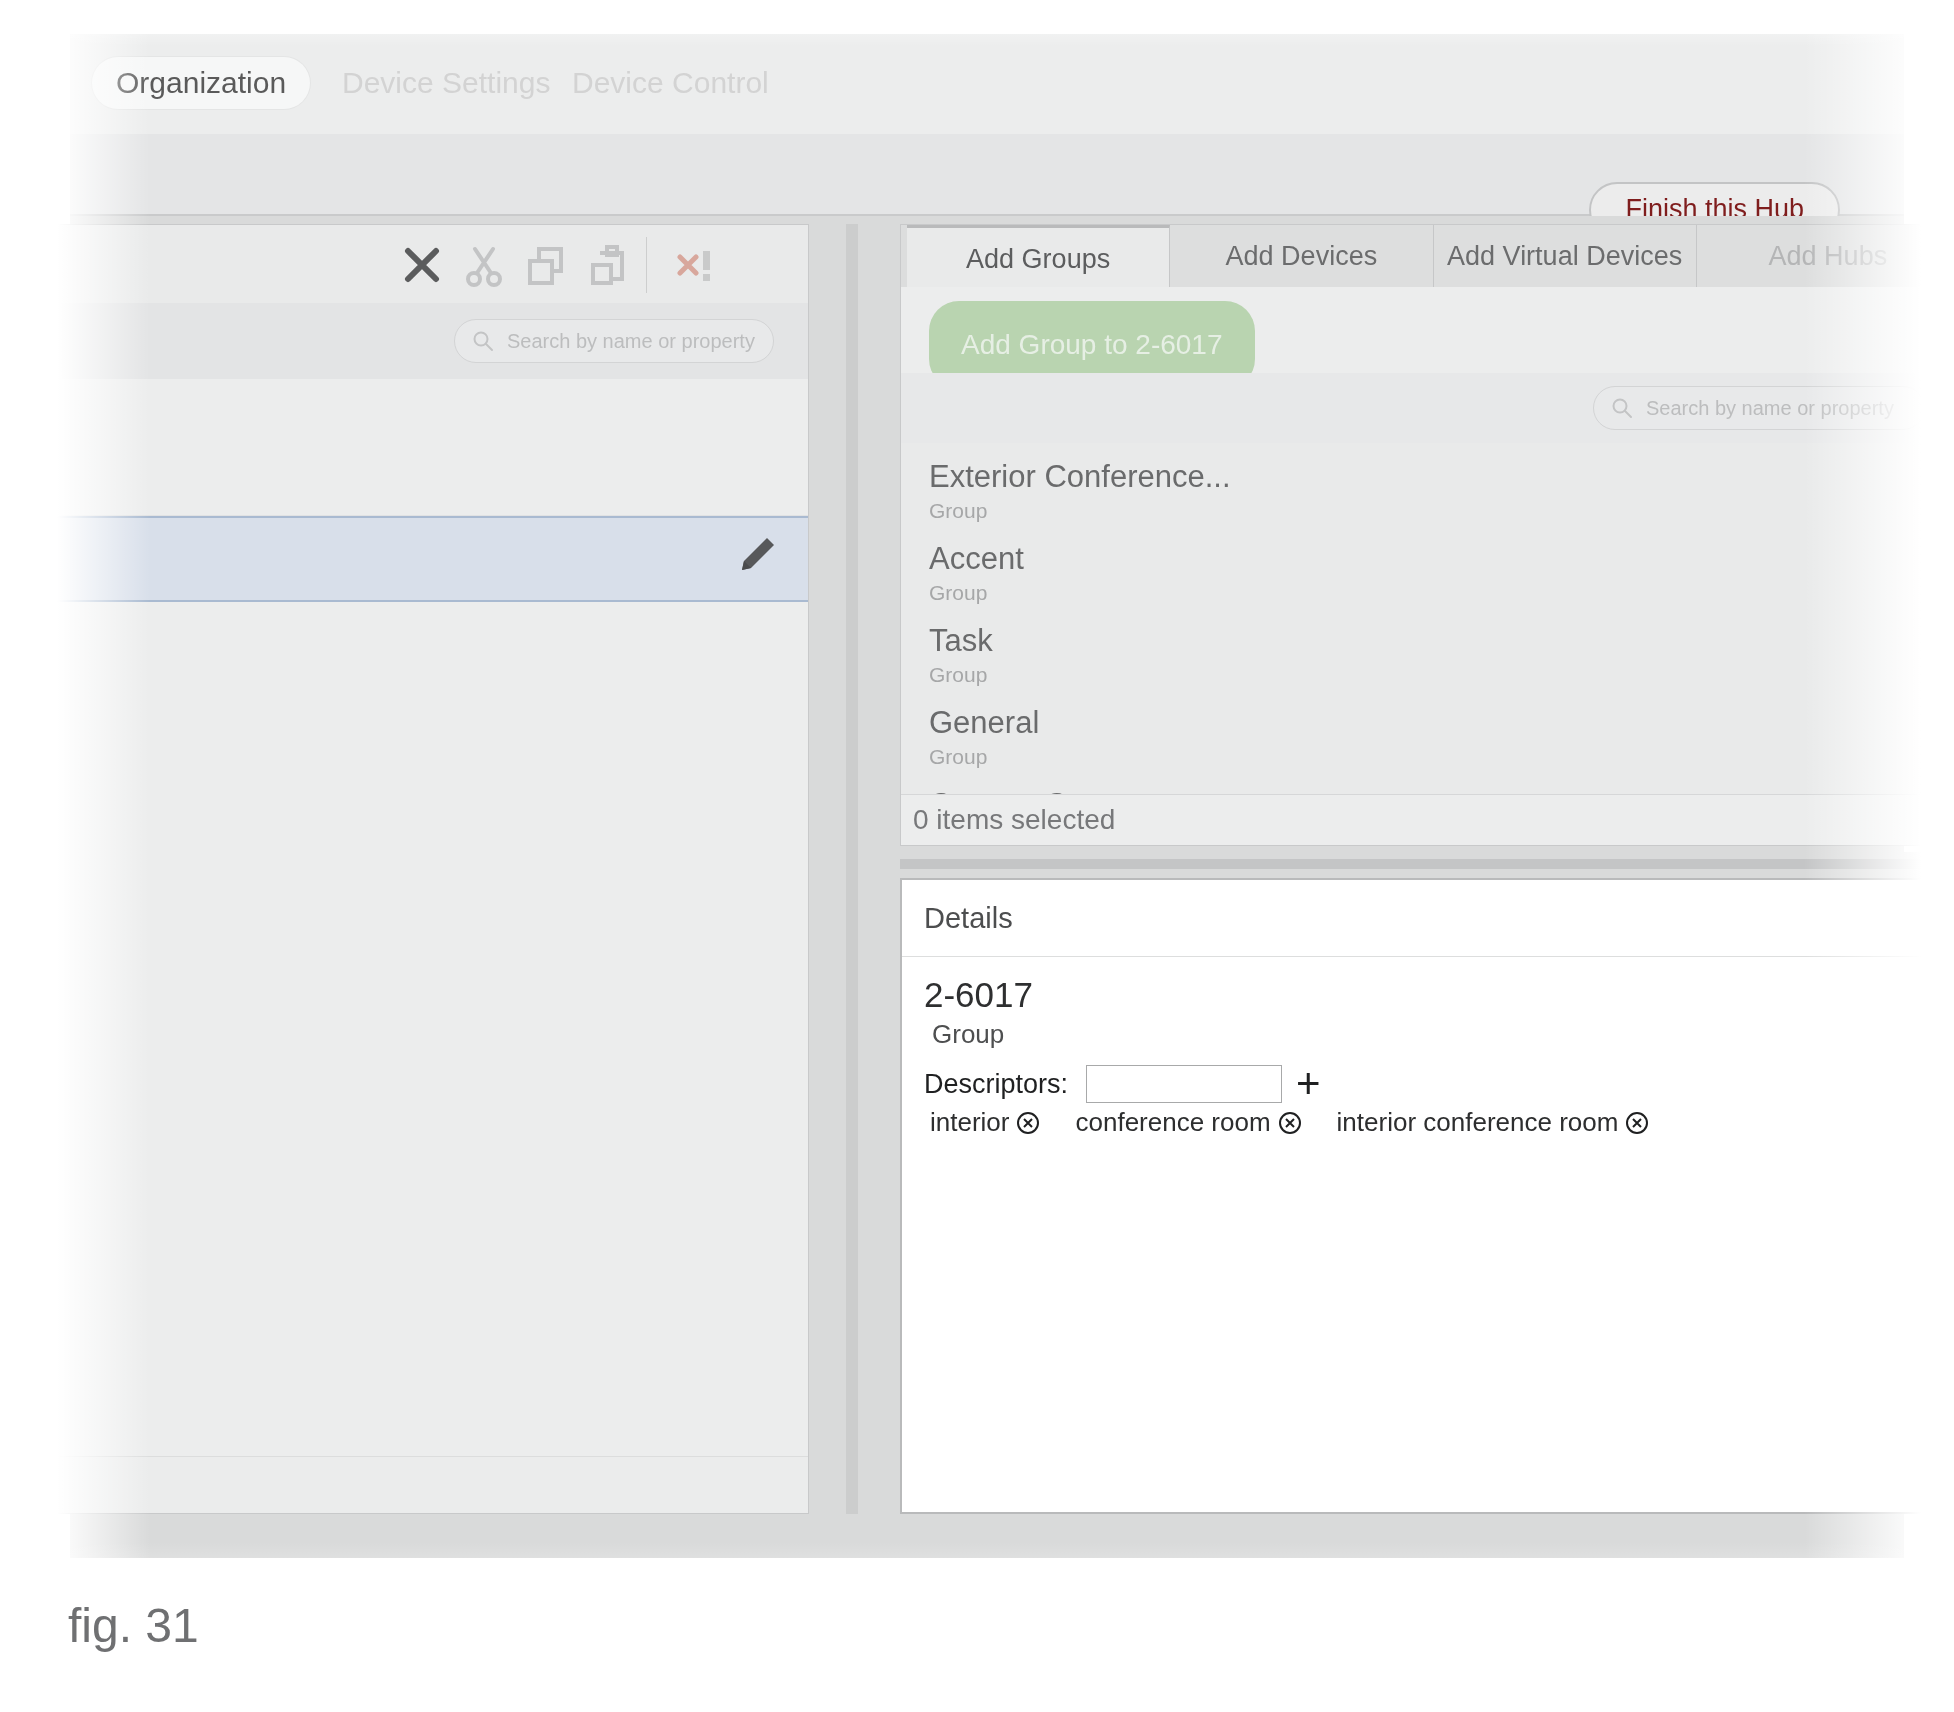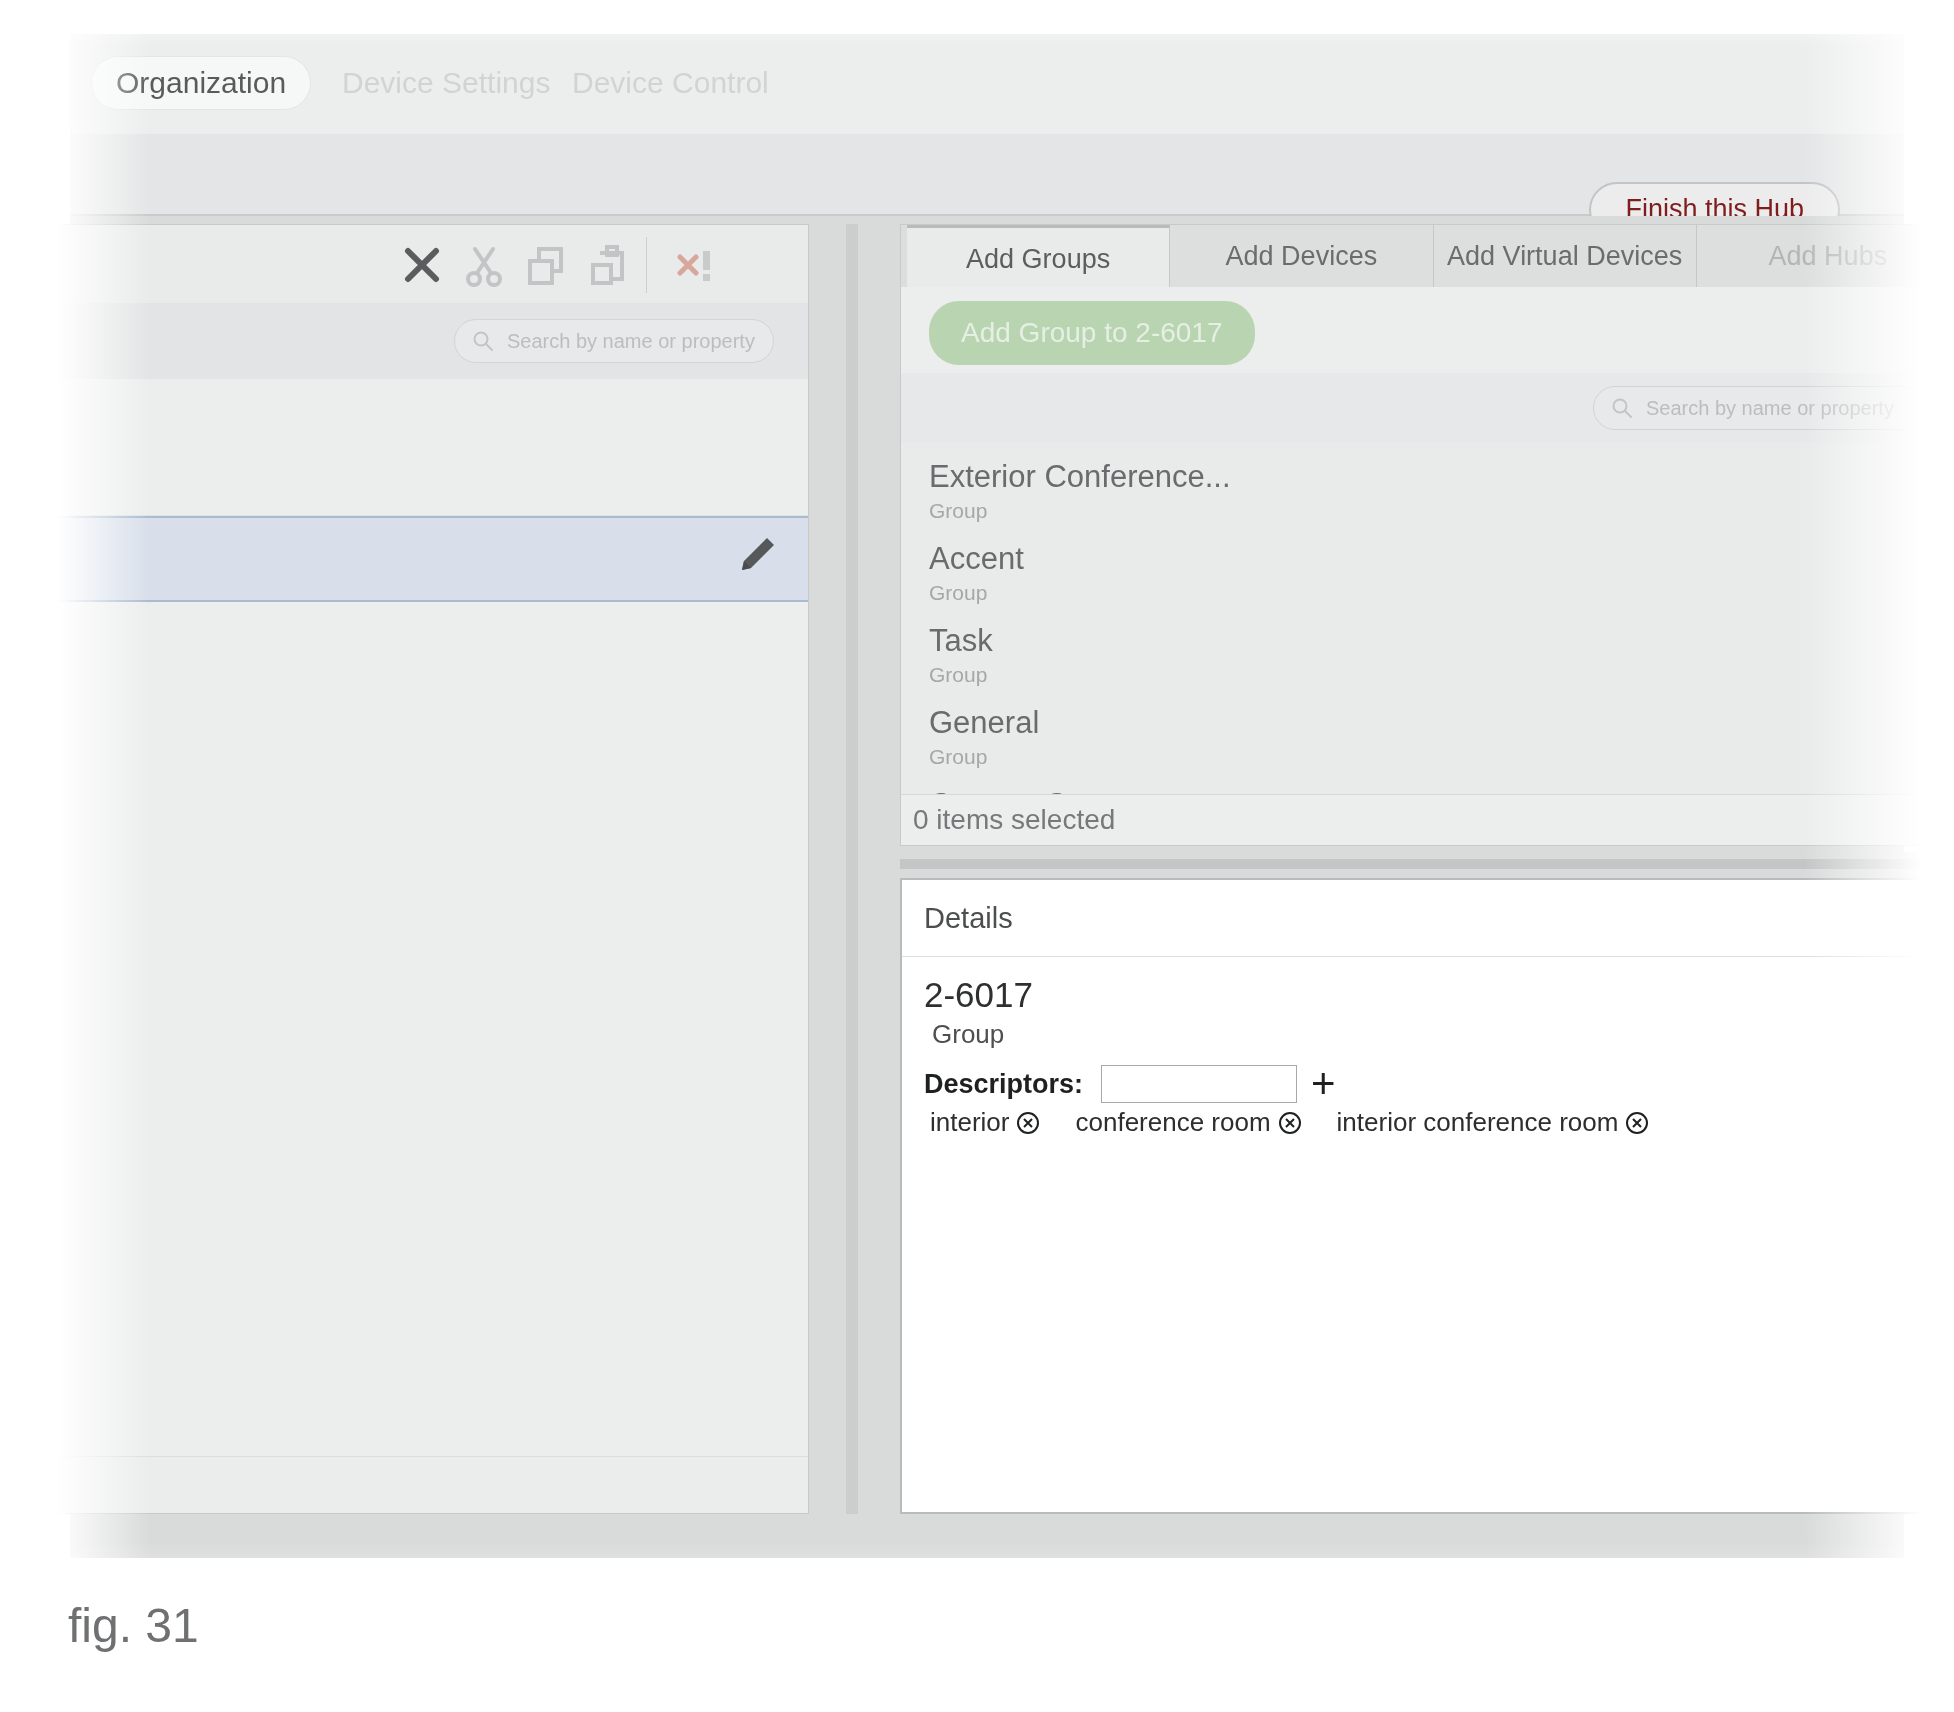--- a/index.html
+++ b/index.html
@@ -259,21 +259,21 @@
     height: 86px;
     background: #eceded;
     border-bottom: 1px solid #dcdddd;
   }
   .green-btn {
     position: absolute;
     left: 28px;
     top: 14px;
     height: 56px;
     line-height: 56px;
-    padding: 4px 32px;
+    padding: 16px 32px;
     border-radius: 30px;
     background: #b9d4b0;
     color: #e6efe4;
     font-size: 28px;
     white-space: nowrap;
   }
 
   .rp-searchrow {
     position: absolute;
     left: 0; top: 148px;
@@ -369,21 +369,21 @@
     line-height: 38px;
     margin-left: 8px;
   }
   .desc-row {
     display: flex;
     align-items: center;
     margin-top: 12px;
   }
   .desc-label {
     font-size: 27px;
-    font-weight: bold;
+    font-weight: normal;
     color: #1f2021;
     white-space: nowrap;
   }
   .desc-input {
     width: 196px;
     height: 38px;
     border: 1px solid #a8a9aa;
     background: #fff;
     margin-left: 18px;
     box-sizing: border-box;

